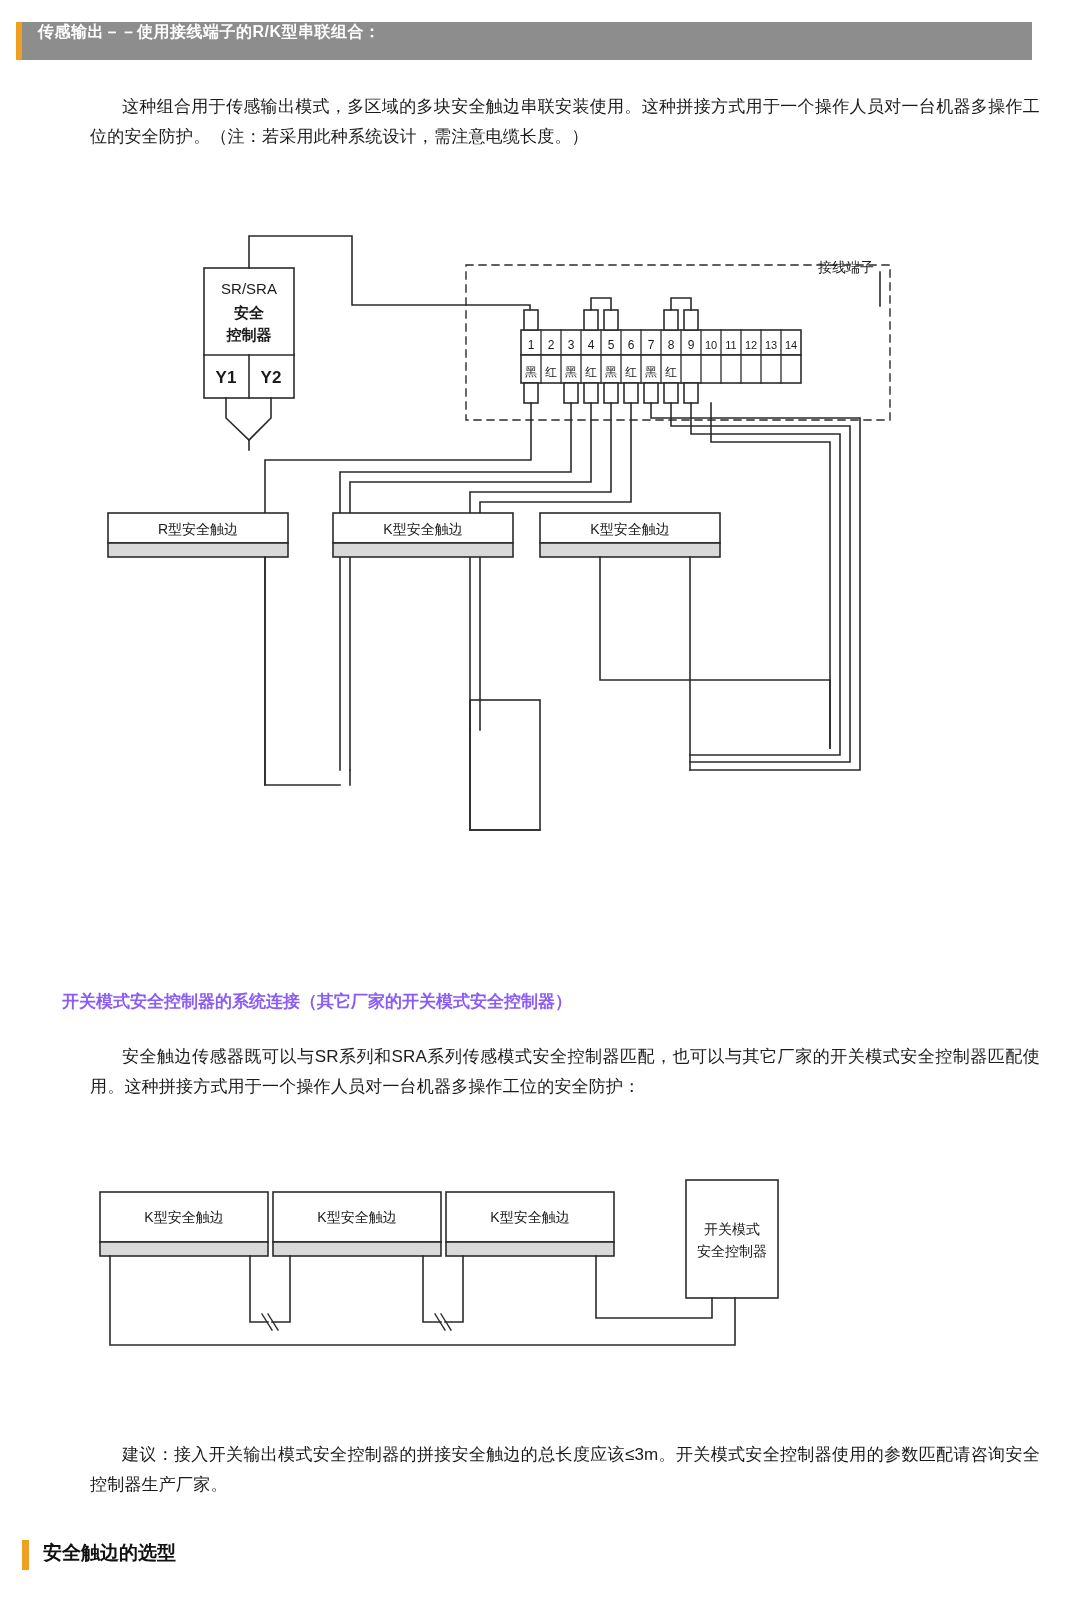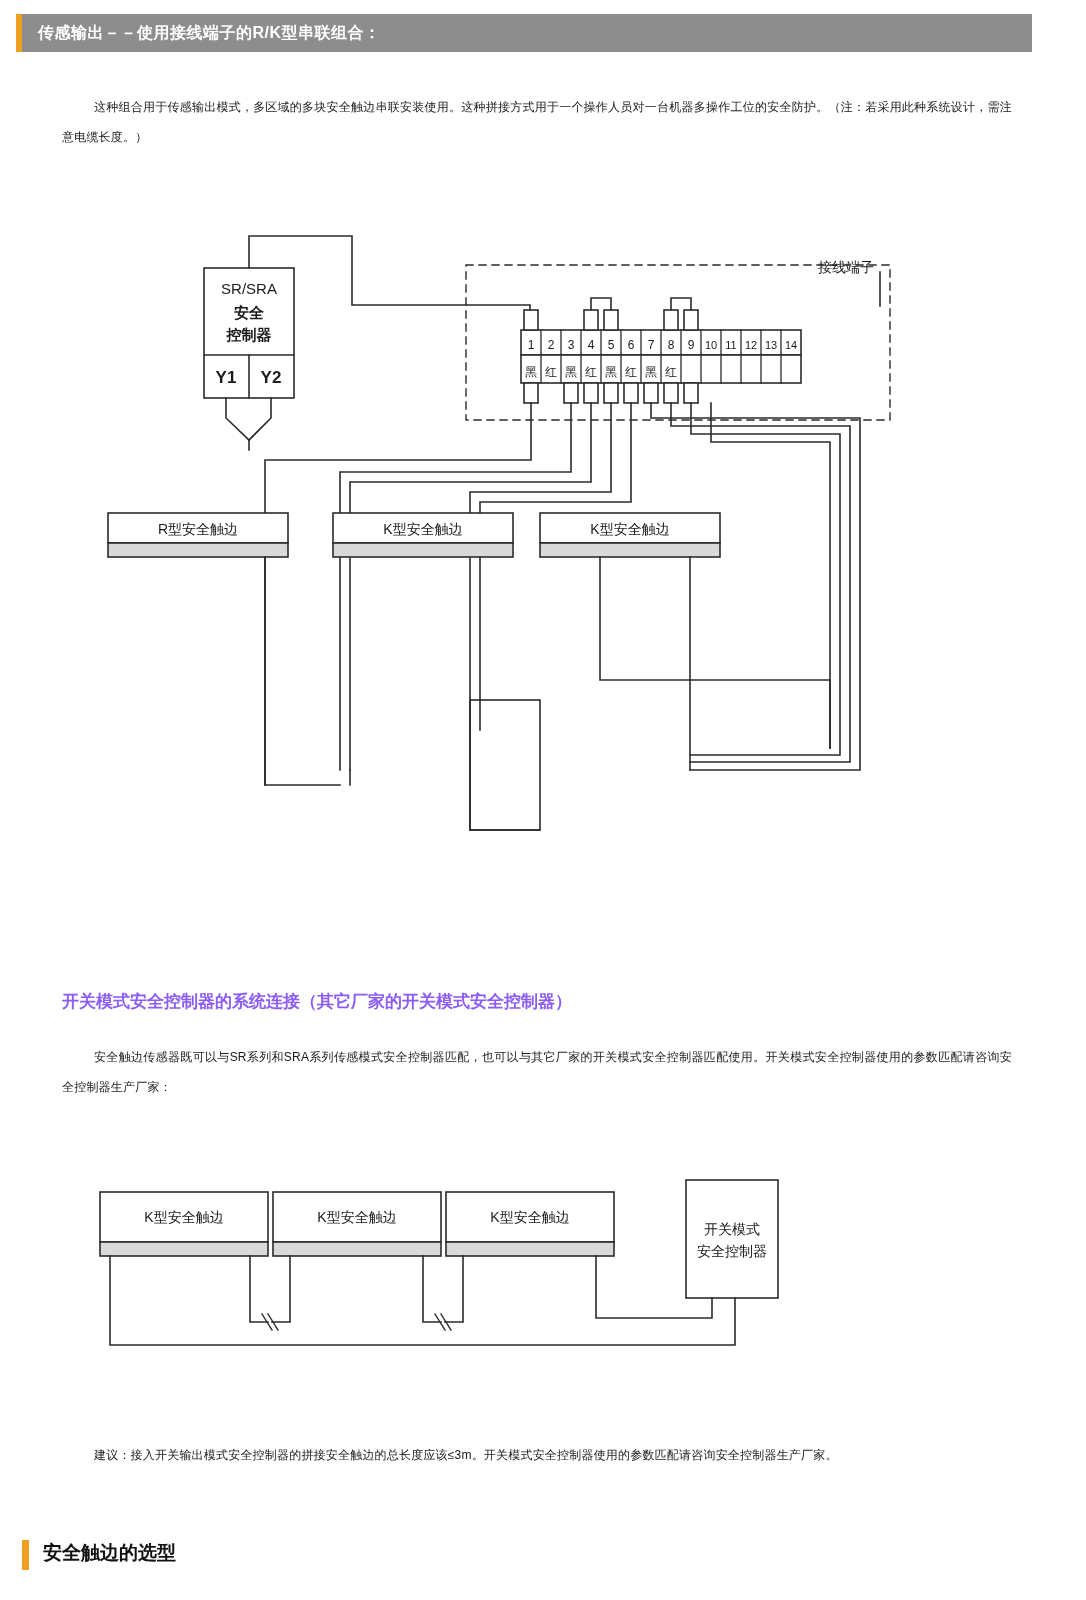--- a/index.html
+++ b/index.html
@@ -8,34 +8,34 @@
     background:#ffffff;
     font-family:"Liberation Sans","DejaVu Sans",sans-serif;
     color:#1b1b1b;
     position:relative;
     overflow:hidden;
   }
   .page{position:relative;width:1086px;height:1600px;}
 
   
   .section-bar{
-    position:absolute;left:22px;top:14px;width:1010px;height:38px;
-    background:#8d8d8d;display:flex;align-items:center;
+    position:absolute;left:22px;top:22px;width:1010px;height:38px;
+    background:#8d8d8d;display:flex;align-items:flex-start;
   }
   .section-bar .accent{
     width:6px;height:38px;background:#f0a020;position:absolute;left:-6px;top:0;
   }
   .section-bar .bar-title{
     color:#ffffff;font-size:16px;font-weight:bold;padding-left:16px;letter-spacing:.5px;
   }
 
   
   .para{
-    position:absolute;font-size:12px;line-height:30px;color:#1b1b1b;
-    letter-spacing:.2px;text-align:justify;
+    position:absolute;font-size:17px;line-height:30px;color:#1b1b1b;
+    letter-spacing:.2px;text-align:justify;margin-left:28px;
   }
   #para1{left:62px;top:92px;width:950px;text-indent:32px;}
   #subheading{
     position:absolute;left:62px;top:990px;font-size:17px;font-weight:bold;color:#8b5cf6;
   }
   #para2{left:62px;top:1042px;width:950px;text-indent:32px;}
   #para3{left:62px;top:1440px;width:950px;text-indent:32px;}
 
   
   .bottom-title{
@@ -193,21 +193,21 @@
 
         <text x="198" y="324" font-size="14">R型安全触边</text>
         <text x="423" y="324" font-size="14">K型安全触边</text>
         <text x="630" y="324" font-size="14">K型安全触边</text>
       </g>
     </svg>
   </div>
 
   <div id="subheading">开关模式安全控制器的系统连接（其它厂家的开关模式安全控制器）</div>
 
-  <div class="para" id="para2">安全触边传感器既可以与SR系列和SRA系列传感模式安全控制器匹配，也可以与其它厂家的开关模式安全控制器匹配使用。开关模式安全控制器使用的参数匹配请咨询安全控制器生产厂家：</div>
+  <div class="para" id="para2">安全触边传感器既可以与SR系列和SRA系列传感模式安全控制器匹配，也可以与其它厂家的开关模式安全控制器匹配使用。这种拼接方式用于一个操作人员对一台机器多操作工位的安全防护：</div>
 
   <div id="diagram2">
     <svg width="1086" height="280" viewBox="0 0 1086 280">
       <g fill="none" stroke="#2b2b2b" stroke-width="1.6" stroke-linecap="square">
 
         <rect x="100" y="42" width="168" height="50" fill="#ffffff"></rect>
         <rect x="100" y="92" width="168" height="14" fill="#d9d9d9" stroke="#2b2b2b"></rect>
 
         <rect x="273" y="42" width="168" height="50" fill="#ffffff"></rect>
         <rect x="273" y="92" width="168" height="14" fill="#d9d9d9" stroke="#2b2b2b"></rect>

